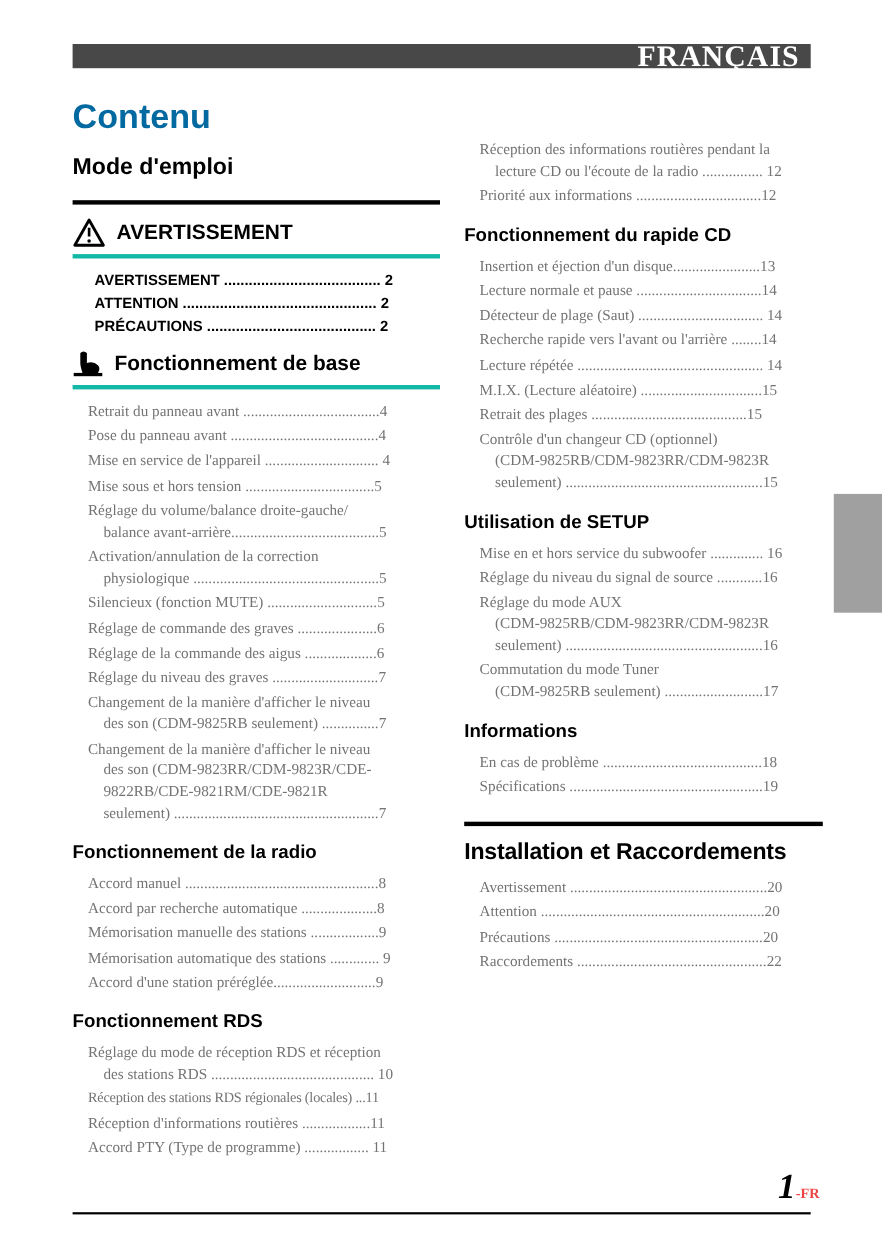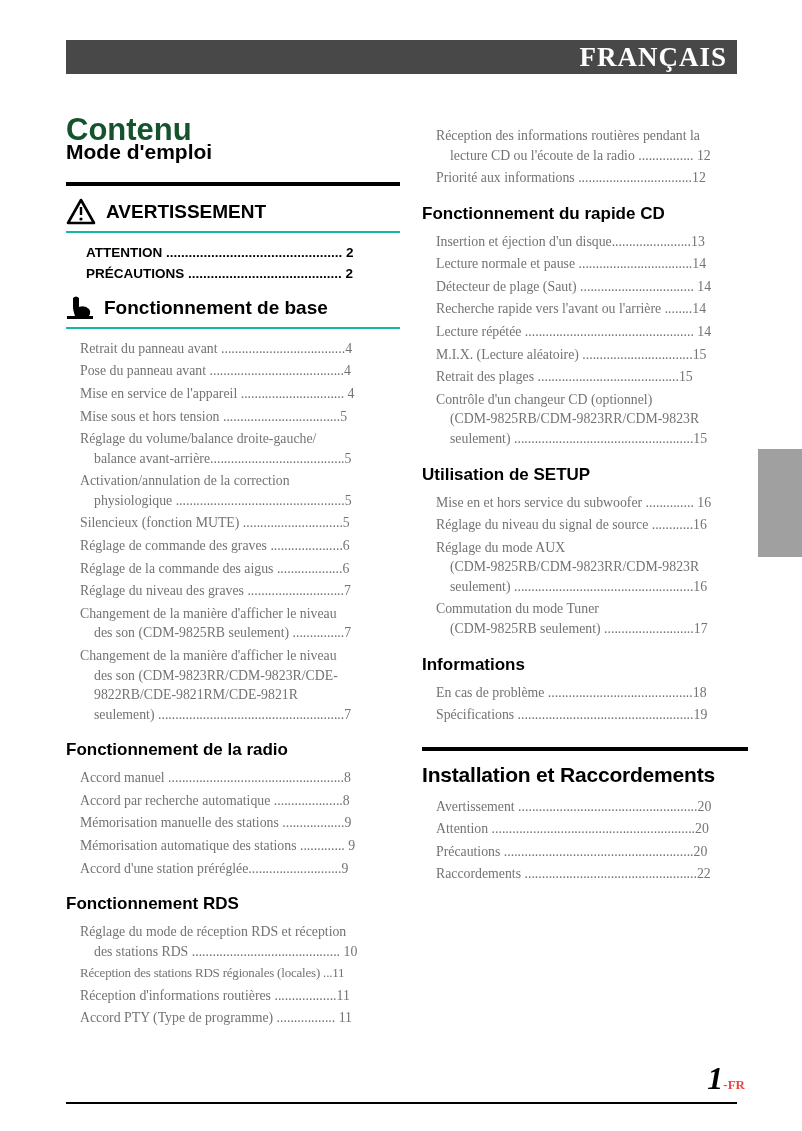--- a/index.html
+++ b/index.html
@@ -3,45 +3,44 @@
 <meta charset="utf-8">
 <style>
   * { margin:0; padding:0; box-sizing:border-box; }
   html,body { background:#e8e8e8; }
   .page {
     position:relative; width:802px; height:1131px; background:#ffffff;
     margin:0 auto; overflow:hidden;
     font-family:"Liberation Serif", serif; color:#111;
   }
   .banner {
-    position:absolute; left:66px; top:40px; width:671px; height:34px;
+    position:absolute; left:66px; top:40px; width:671px; height:22px;
     background:#484848; color:#fff;
     display:flex; align-items:center; justify-content:flex-end;
     padding-right:10px;
     font-family:"Liberation Serif", serif; font-weight:bold; font-size:27px;
     letter-spacing:1px;
   }
   .page-title {
     position:absolute; left:66px; top:88px;
     font-family:"Liberation Sans", sans-serif; font-weight:bold; font-size:31px;
-    color:#14532d;
-    margin-top:24px;
+    color:#0369a1;
   }
   .col-left  { position:absolute; left:66px;  top:140px; width:334px; }
   .col-right { position:absolute; left:422px; top:126px; width:326px; }
 
   .mode-heading {
     font-family:"Liberation Sans", sans-serif; font-weight:bold; font-size:21px;
     color:#000; padding-bottom:18px;
   }
   .rule-thick { height:4px; background:#000; margin-bottom:12px; }
 
   .icon-head {
     display:flex; align-items:center; gap:10px;
-    border-bottom:2px solid #14b8a6; padding-bottom:6px;
+    border-bottom:4px solid #14b8a6; padding-bottom:6px;
     margin:8px 0 10px 0;
     font-family:"Liberation Sans", sans-serif; font-weight:bold; font-size:19px;
     color:#000;
   }
   .icon-head .ihead-icon { display:inline-flex; }
 
   .bold-items { padding-left:20px; margin-bottom:10px; }
   .bold-entry {
     font-family:"Liberation Sans", sans-serif; font-weight:bold; font-size:13.5px;
     line-height:1.55; white-space:pre-wrap; color:#000;
@@ -105,20 +104,21 @@
       <span class="ihead-icon">
         <svg width="30" height="27" viewBox="0 0 30 27">
           <path d="M15 2 L28 25 L2 25 Z" fill="none" stroke="#000" stroke-width="2.6" stroke-linejoin="round"></path>
           <rect x="13.8" y="9" width="2.4" height="8" fill="#000"></rect>
           <circle cx="15" cy="21" r="1.6" fill="#000"></circle>
         </svg>
       </span>
       <span>AVERTISSEMENT</span>
     </div>
     <div class="bold-items">
+      <div class="bold-entry">AVERTISSEMENT ...................................... 2</div>
       <div class="bold-entry">ATTENTION ............................................... 2</div>
       <div class="bold-entry">PRÉCAUTIONS ......................................... 2</div>
     </div>
 
     <div class="icon-head">
       <span class="ihead-icon">
         <svg width="28" height="26" viewBox="0 0 28 26">
           <rect x="1" y="21" width="26" height="3" fill="#000"></rect>
           <path d="M7 3 q3 -3 6 0 l0 9 q6 -2 10 2 q2 2 1 5 l-1 2 l-14 0 q-2 -6 -2 -9 Z" fill="#000"></path>
         </svg>

